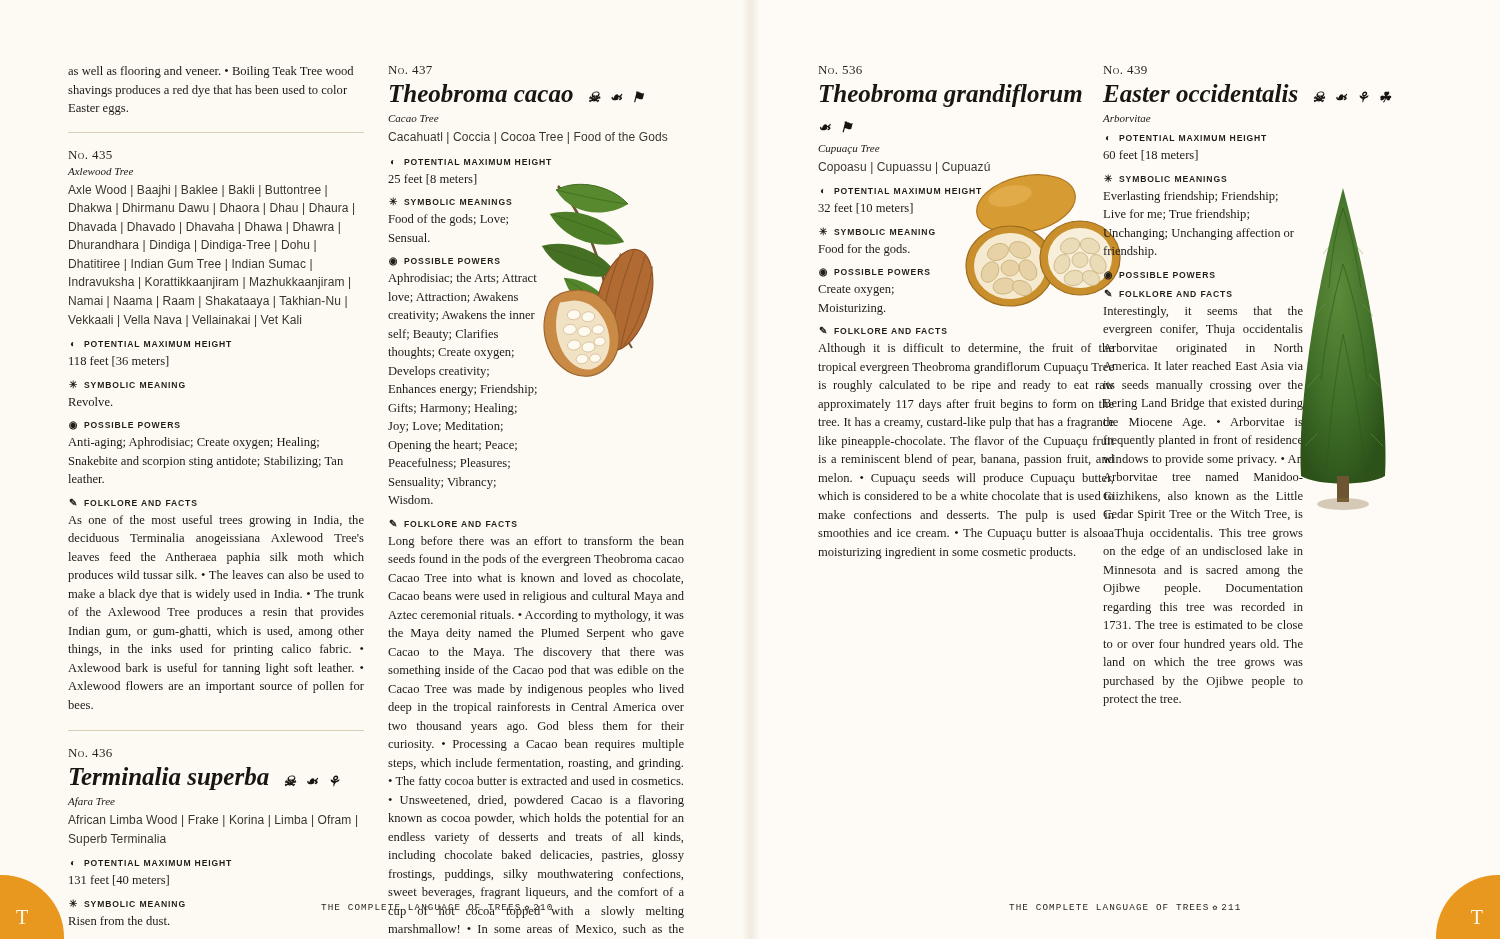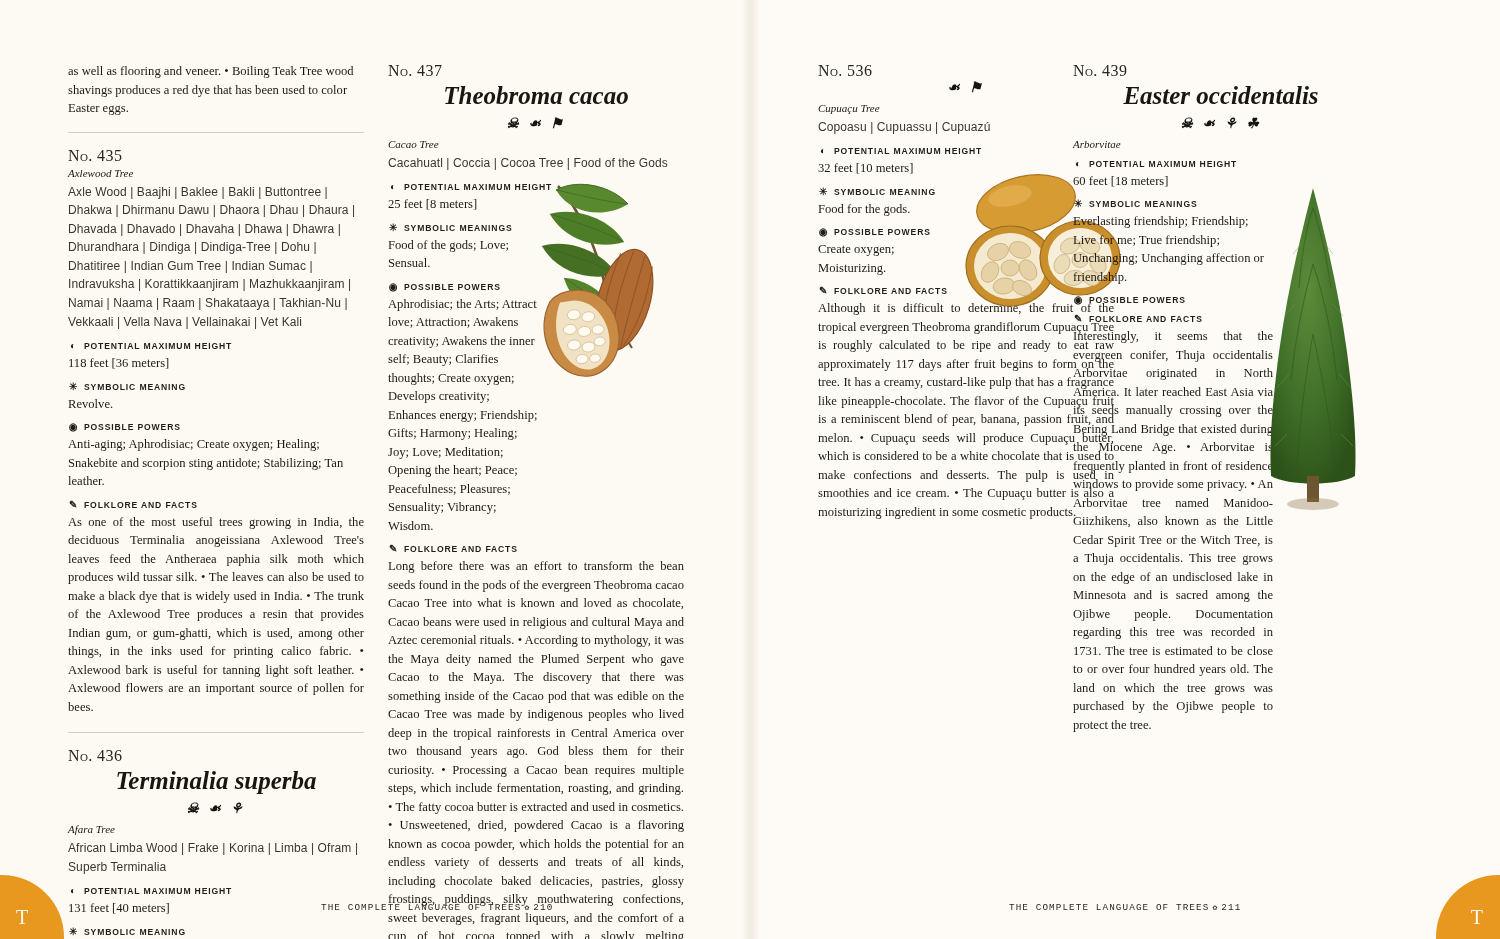--- a/index.html
+++ b/index.html
@@ -70,50 +70,49 @@
 
   
   .col {
     position: absolute;
     top: 62px;
     width: 296px;
   }
   #col1 { left: 68px; }
   #col2 { left: 388px; }
   #col3 { left: 818px; }
-  #col4 { left: 1073px; }
+  #col4 { left: 1103px; }
 
   .entry { margin-bottom: 16px; position: relative; }
 
   .divider {
     border-top: 1px solid #d9cdb8;
     margin: 14px 0 14px 0;
     width: 100%;
   }
 
   .entry-no {
     font-family: "Liberation Serif", serif;
-    font-size: 16px;
+    font-size: 13px;
     letter-spacing: 0.4px;
     font-variant: small-caps;
     color: #2a241d;
     margin-bottom: 2px;
   }
   .sci-name {
     font-family: "Liberation Serif", serif;
     font-style: italic;
     font-size: 25px;
     line-height: 1.12;
     color: #191510;
     margin: 0 0 4px 0;
     display: flex;
-    align-items: center;
+    align-items: flex-end;
     flex-wrap: wrap;
-    gap: 8px;
-    flex-direction: column;
+    gap: 14px;
   }
   .sci-name .nm { white-space: nowrap; }
   .glyphs {
     font-size: 14px;
     letter-spacing: 3px;
     position: relative;
     top: -2px;
     color: #171310;
     white-space: nowrap;
   }
@@ -372,20 +371,21 @@
         </div>
         <p class="body-text just">Long before there was an effort to transform the bean seeds found in the pods of the evergreen Theobroma cacao Cacao Tree into what is known and loved as chocolate, Cacao beans were used in religious and cultural Maya and Aztec ceremonial rituals. • According to mythology, it was the Maya deity named the Plumed Serpent who gave Cacao to the Maya. The discovery that there was something inside of the Cacao pod that was edible on the Cacao Tree was made by indigenous peoples who lived deep in the tropical rainforests in Central America over two thousand years ago. God bless them for their curiosity. • Processing a Cacao bean requires multiple steps, which include fermentation, roasting, and grinding. • The fatty cocoa butter is extracted and used in cosmetics. • Unsweetened, dried, powdered Cacao is a flavoring known as cocoa powder, which holds the potential for an endless variety of desserts and treats of all kinds, including chocolate baked delicacies, pastries, glossy frostings, puddings, silky mouthwatering confections, sweet beverages, fragrant liqueurs, and the comfort of a cup of hot cocoa topped with a slowly melting marshmallow! • In some areas of Mexico, such as the Yucatán, Cacao beans were used as currency until as recently as the late 1800s. • What is known as "white" chocolate contains cocoa butter but no cocoa. • When feeling down and needing a lift, eat some chocolate.</p>
       </div>
     </div>
   </div>
 
   <div class="col" id="col3">
     <div class="entry page-body-wrap">
       <div class="entry-no">No. 536</div>
       <h2 class="sci-name">
+        <span class="nm">Theobroma grandiflorum</span>
         <span class="glyphs">☙ ⚑</span>
       </h2>
       <div class="common-name">Cupuaçu Tree</div>
       <div class="alt-names">Copoasu | Cupuassu | Cupuazú</div>
 
       <div class="illus" id="cupuacu">
         <svg width="172" height="150" viewBox="0 0 172 150">
 
           <ellipse cx="68" cy="34" rx="50" ry="28" fill="#d79b33" transform="rotate(-12 68 34)"></ellipse>
           <ellipse cx="68" cy="34" rx="50" ry="28" fill="none" stroke="#ad7520" stroke-width="1.2" transform="rotate(-12 68 34)"></ellipse>

